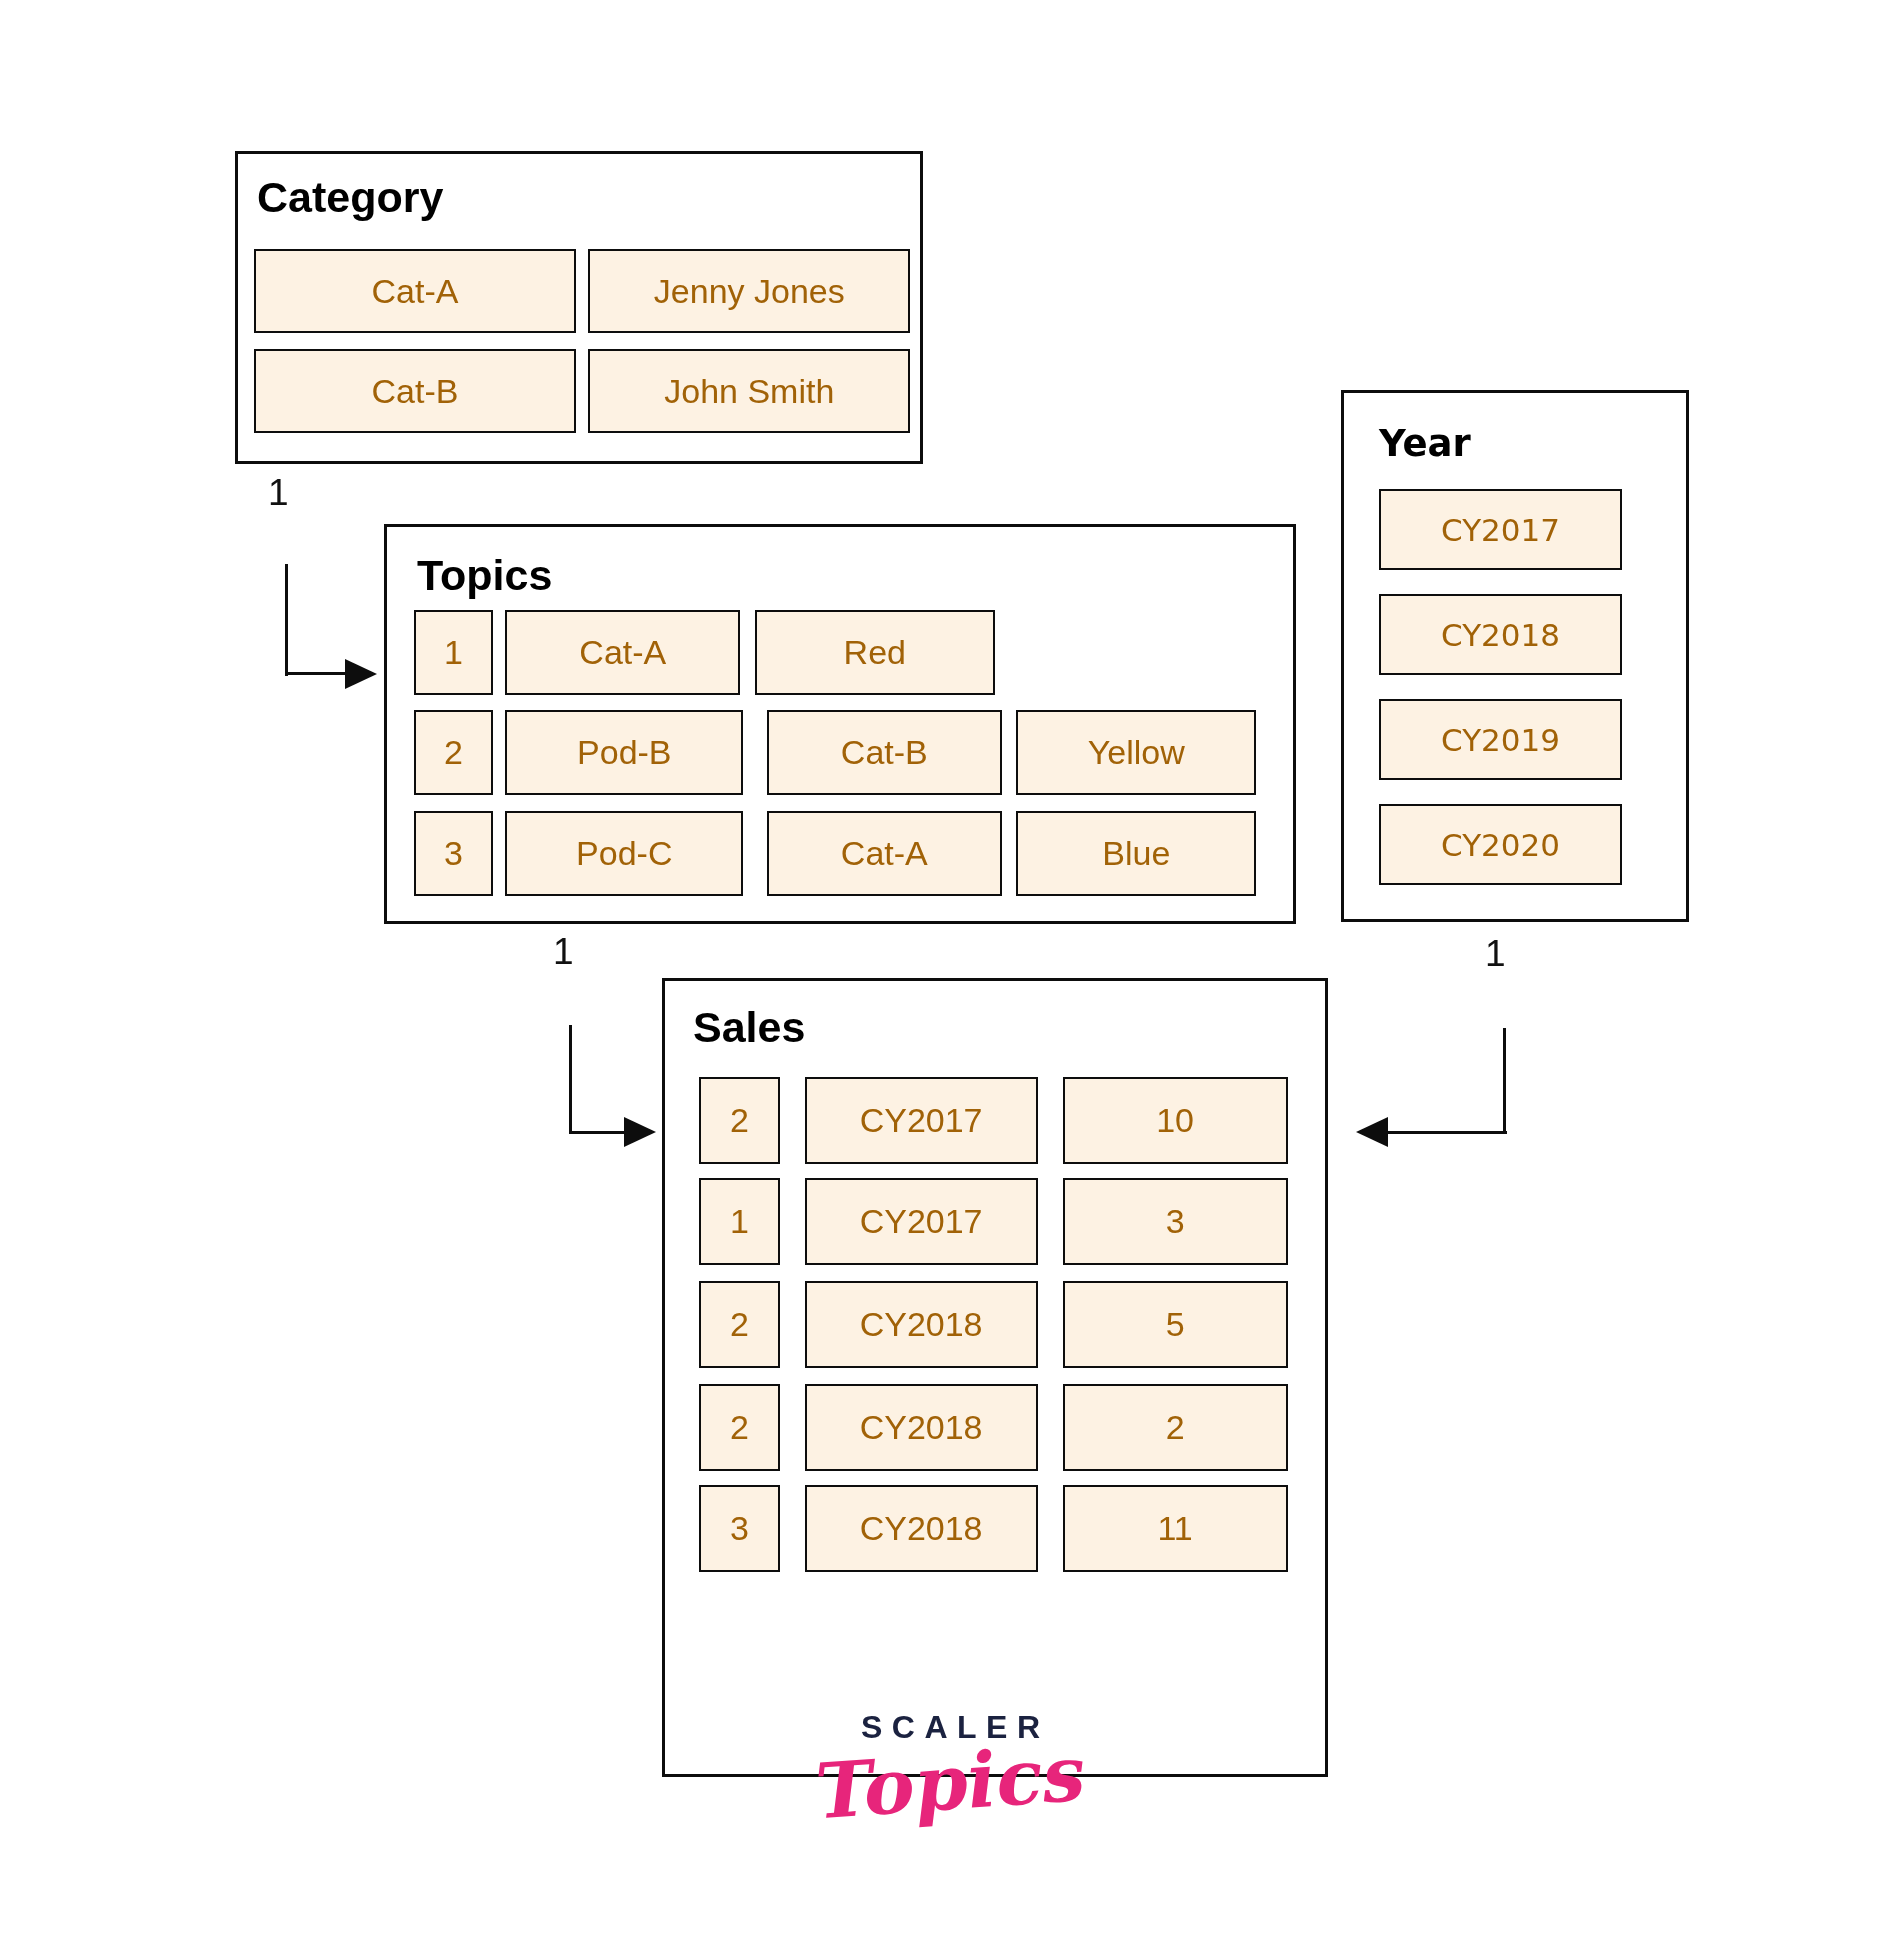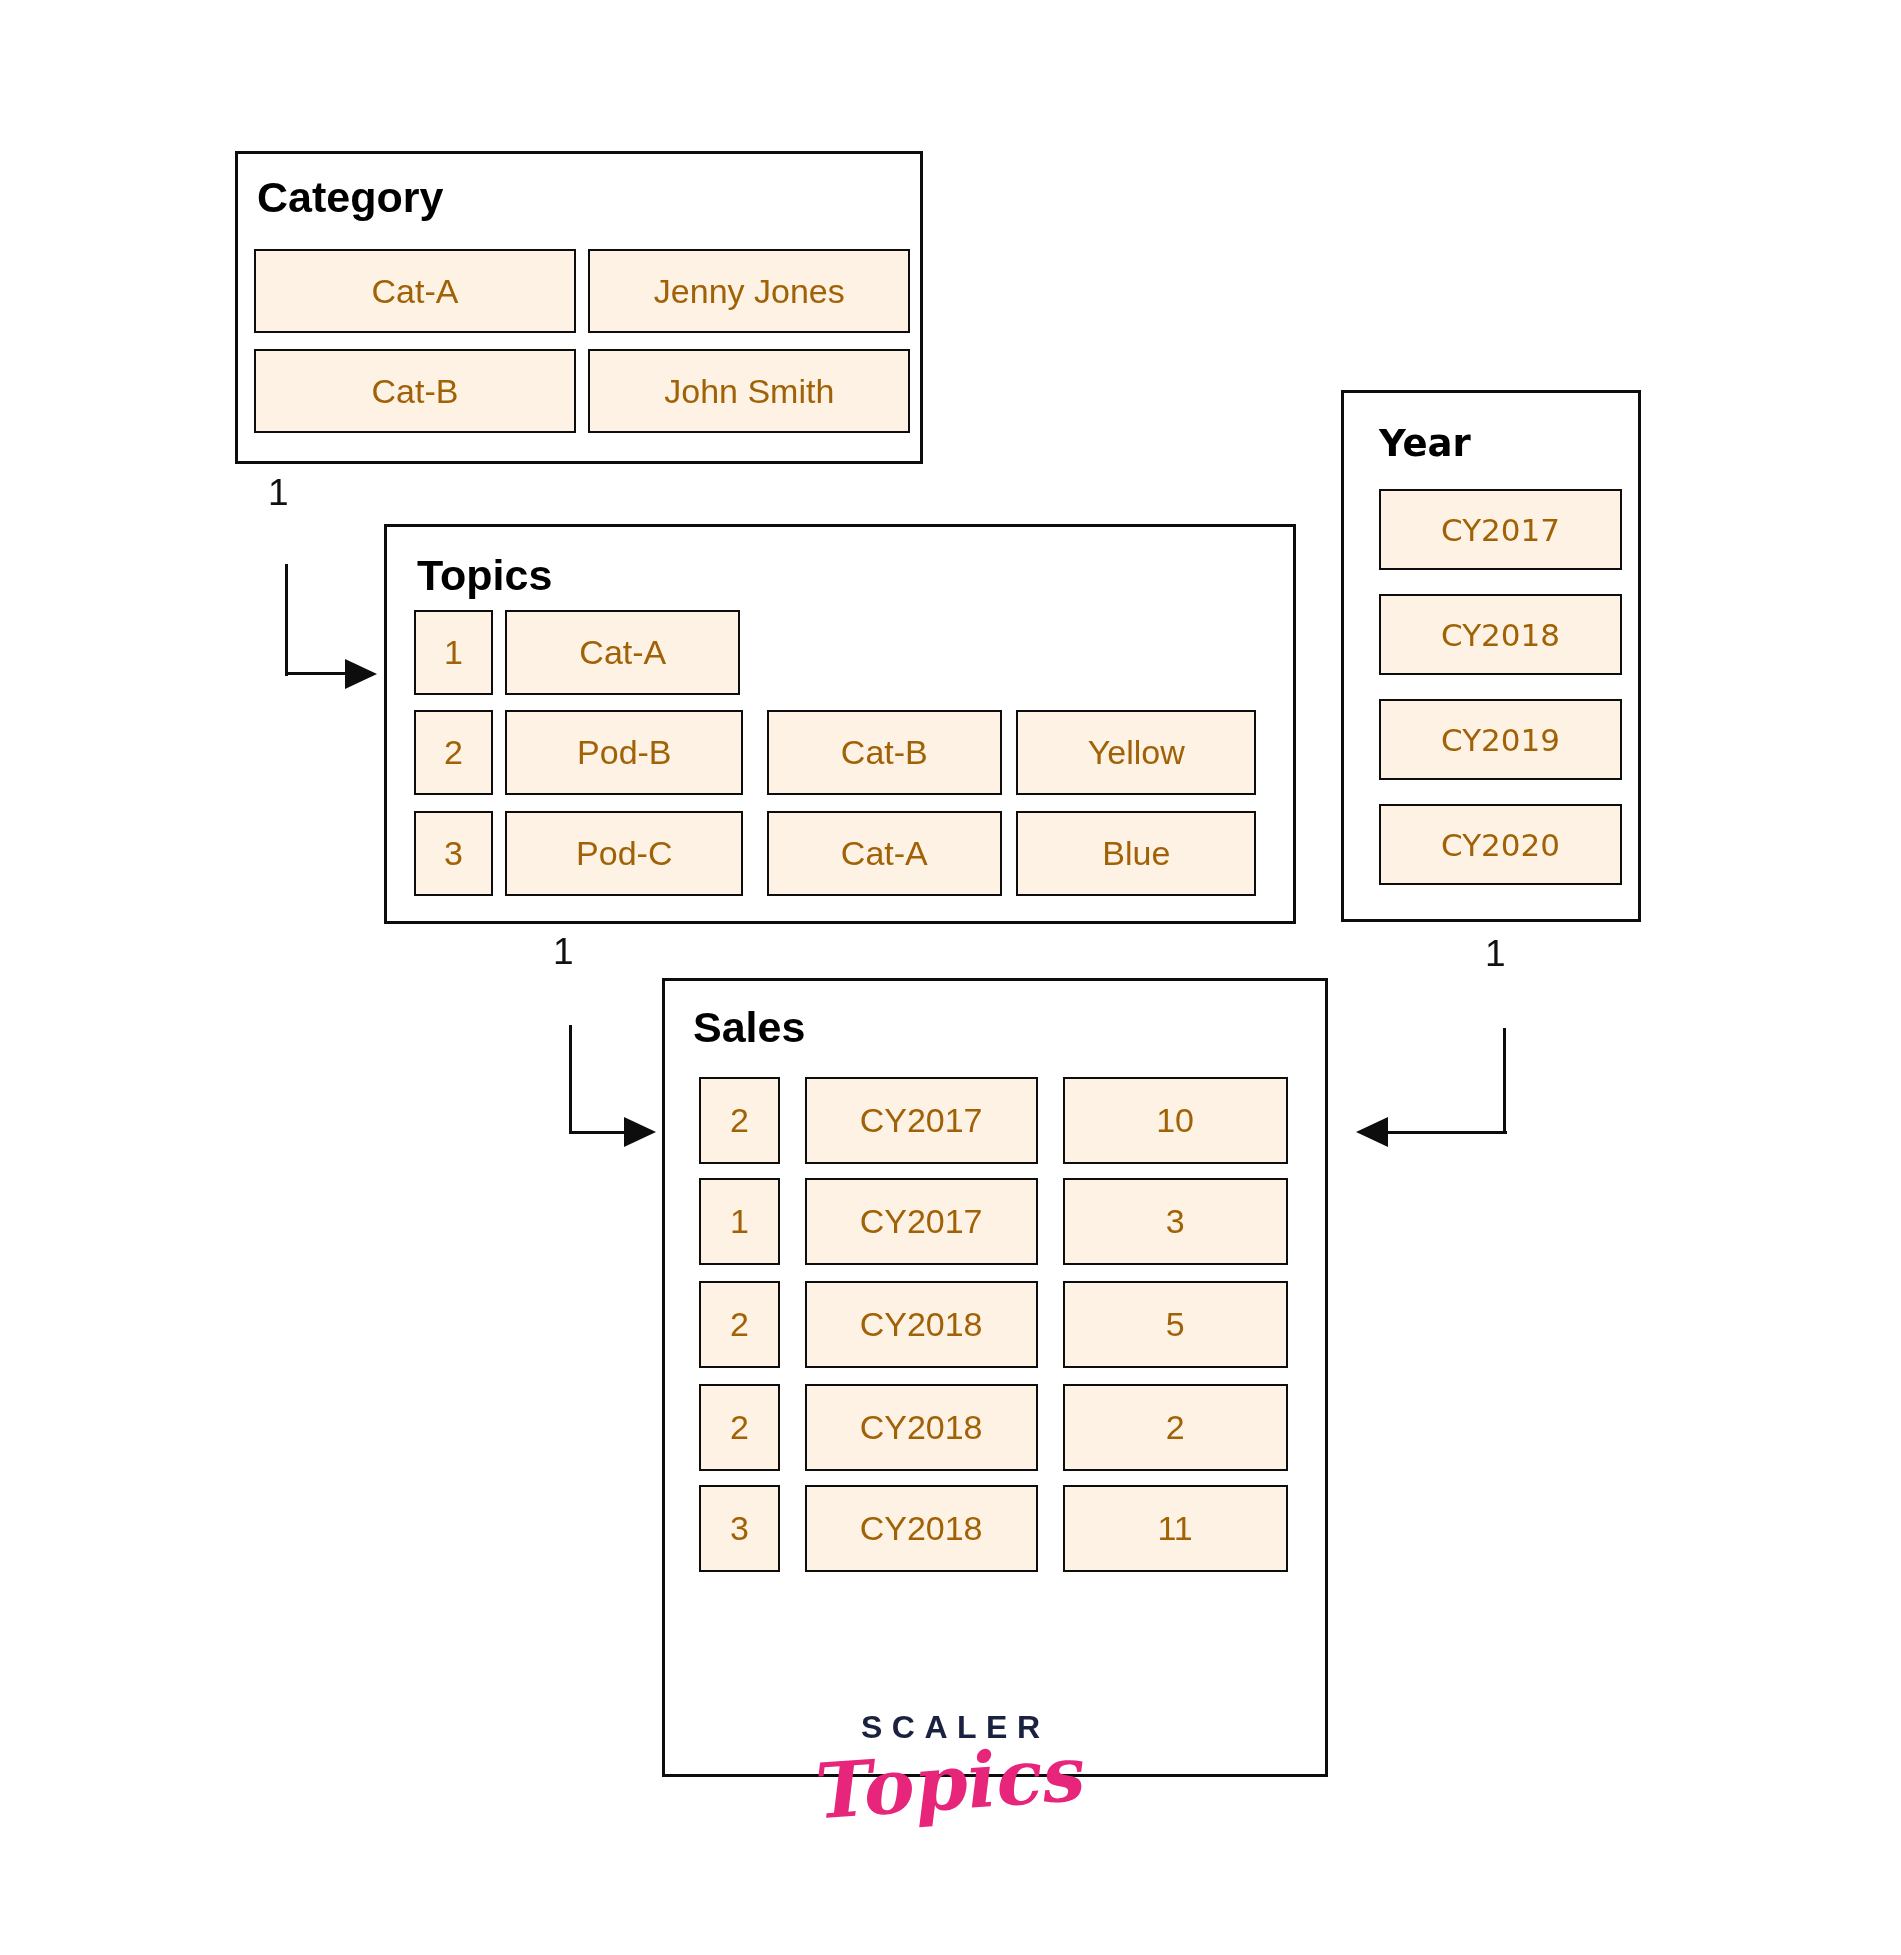--- a/index.html
+++ b/index.html
@@ -111,36 +111,37 @@
       <div class="cell">Cat-B</div>
       <div class="cell">John Smith</div>
     </div>
   </div>
 
   <div class="tbox" style="left:384px; top:524px; width:912px; height:400px;">
     <div class="ttitle" style="left:30px; top:27px;">Topics</div>
     <div class="trow prod-row" style="top:83px;">
       <div class="cell prod-c1">1</div>
       <div class="cell prod-c3">Cat-A</div>
+      <div class="cell prod-c4">Red</div>
     </div>
     <div class="trow prod-row" style="top:183px;">
       <div class="cell prod-c1">2</div>
       <div class="cell prod-c2">Pod-B</div>
       <div class="cell prod-c3">Cat-B</div>
       <div class="cell prod-c4">Yellow</div>
     </div>
     <div class="trow prod-row" style="top:284px;">
       <div class="cell prod-c1">3</div>
       <div class="cell prod-c2">Pod-C</div>
       <div class="cell prod-c3">Cat-A</div>
       <div class="cell prod-c4">Blue</div>
     </div>
   </div>
 
-  <div class="tbox" style="left:1341px; top:390px; width:300px; height:532px;">
+  <div class="tbox" style="left:1341px; top:390px; width:348px; height:532px;">
     <div class="ttitle year-title" style="left:35px; top:32px;">Year</div>
     <div class="cell year-cell" style="top:96px;">CY2017</div>
     <div class="cell year-cell" style="top:201px;">CY2018</div>
     <div class="cell year-cell" style="top:306px;">CY2019</div>
     <div class="cell year-cell" style="top:411px;">CY2020</div>
   </div>
 
   <div class="tbox" style="left:662px; top:978px; width:666px; height:799px;">
     <div class="ttitle" style="left:28px; top:24.6px;">Sales</div>
     <div class="trow sales-row" style="top:96px;">

